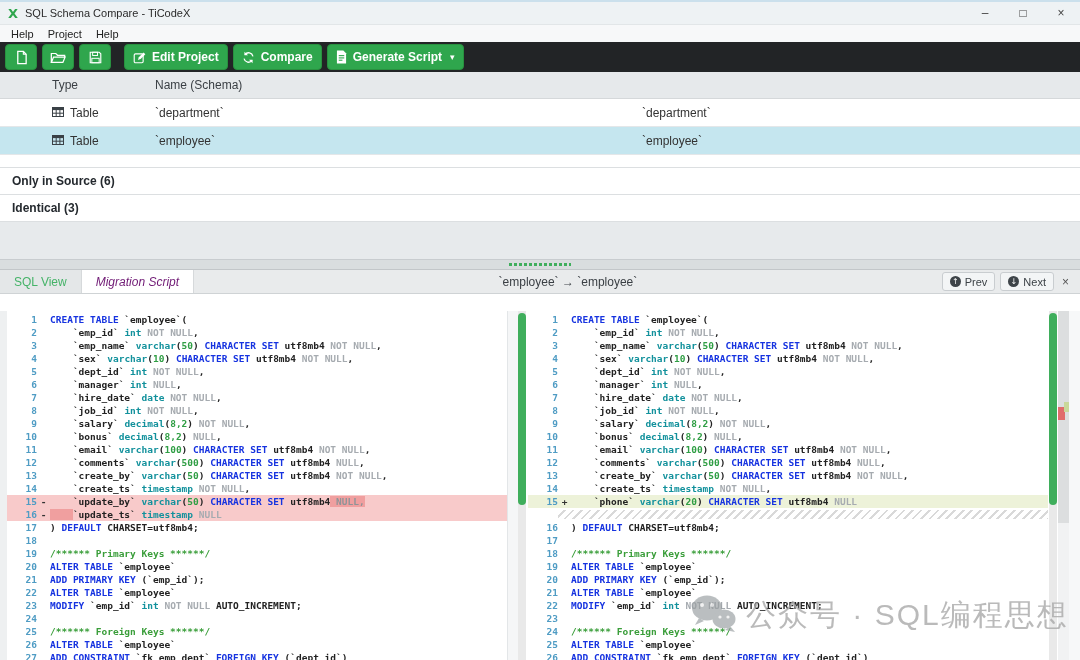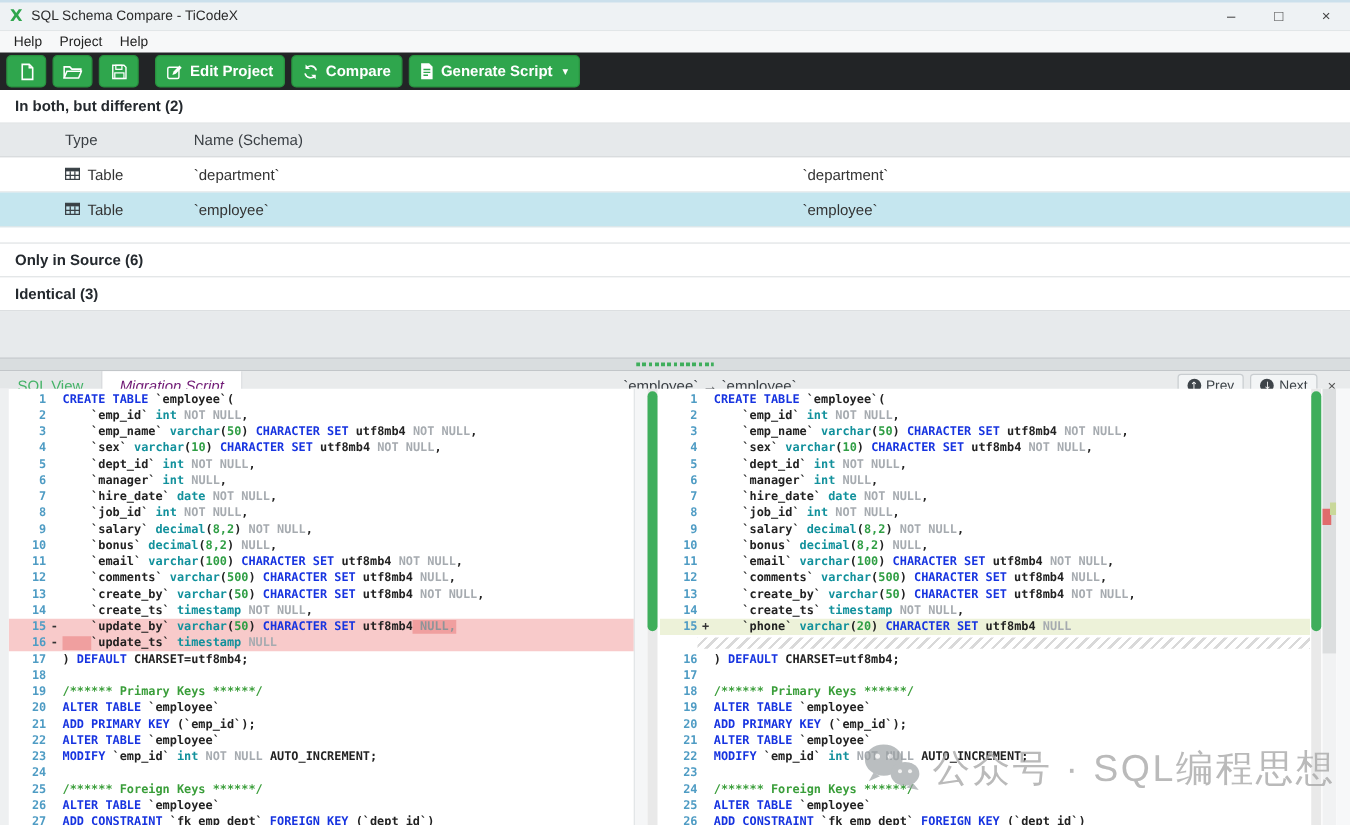--- a/index.html
+++ b/index.html
@@ -42,21 +42,21 @@
   .white-filler{height:12px;background:#fff;border-bottom:1px solid #dcdfe1;}
   .gray-filler{height:37px;background:#e7eaec;}
   
   .splitter{height:9px;background:#d9dddf;border-top:1px solid #c8cccf;border-bottom:1px solid #c2c6c9;
     display:flex;align-items:center;justify-content:center;}
   .splitter-handle{width:62px;height:3px;
     background:repeating-linear-gradient(90deg,#3fae5c 0 3px,rgba(0,0,0,0) 3px 5px);}
   
   .tabbar{height:23px;background:#e9ebec;border-bottom:1px solid #cfd3d5;display:flex;align-items:stretch;}
   .tab{display:flex;align-items:center;padding:0 14px;font-size:12px;border-right:1px solid #d6d9db;}
-  .tab.active{color:#45b368;background:#e4e7e8;text-decoration:underline;}
+  .tab.active{color:#45b368;background:#e4e7e8;}
   .tab.alt{background:#fff;color:#701a75;font-style:italic;}
   .diff-title{flex:1;display:flex;align-items:center;justify-content:center;color:#3a3f44;font-size:12px;}
   .nav-btns{display:flex;align-items:center;gap:5px;padding-right:8px;}
   .nav-btn{height:17px;background:#f3f5f6;border:1px solid #c9cdd0;border-radius:3px;display:flex;
     align-items:center;gap:4px;padding:0 7px;font-size:11px;color:#3c4247;}
   .circ{width:11px;height:11px;border-radius:50%;background:#3e4449;color:#fff;font-size:8px;
     line-height:11px;text-align:center;display:inline-block;font-family:"DejaVu Sans",sans-serif;}
   .pane-close{font-size:12px;color:#555;padding:0 3px;}
   
   .codearea{position:absolute;left:0;top:311px;width:1080px;height:349px;background:#fff;}
@@ -171,23 +171,20 @@
           <line x1="3" y1="8.5" x2="9" y2="8.5" stroke="#2fa64d" stroke-width="1.2"></line>
           <line x1="3" y1="11" x2="7" y2="11" stroke="#2fa64d" stroke-width="1.2"></line>
         </svg>
       </span>
     <span>Generate Script</span>
     <span class="tb-caret">▾</span>
   </div>
 </div>
 
 <div class="grid">
-  <div class="section-hd">
-    <span>In both, but different (2)</span>
-  </div>
   <div class="col-hd">
     <div class="cell-type">Type</div>
     <div class="cell-target">Name (Schema)</div>
   </div>
   <div id="grid-rows">
       <div class="grid-row">
         <div class="cell-type">
           <span><svg width="12" height="10" viewBox="0 0 12 10">
               <rect x="0.5" y="0.5" width="11" height="9" fill="none" stroke="#3a4146"></rect>
               <rect x="0.5" y="0.5" width="11" height="2.6" fill="#3a4146"></rect>

